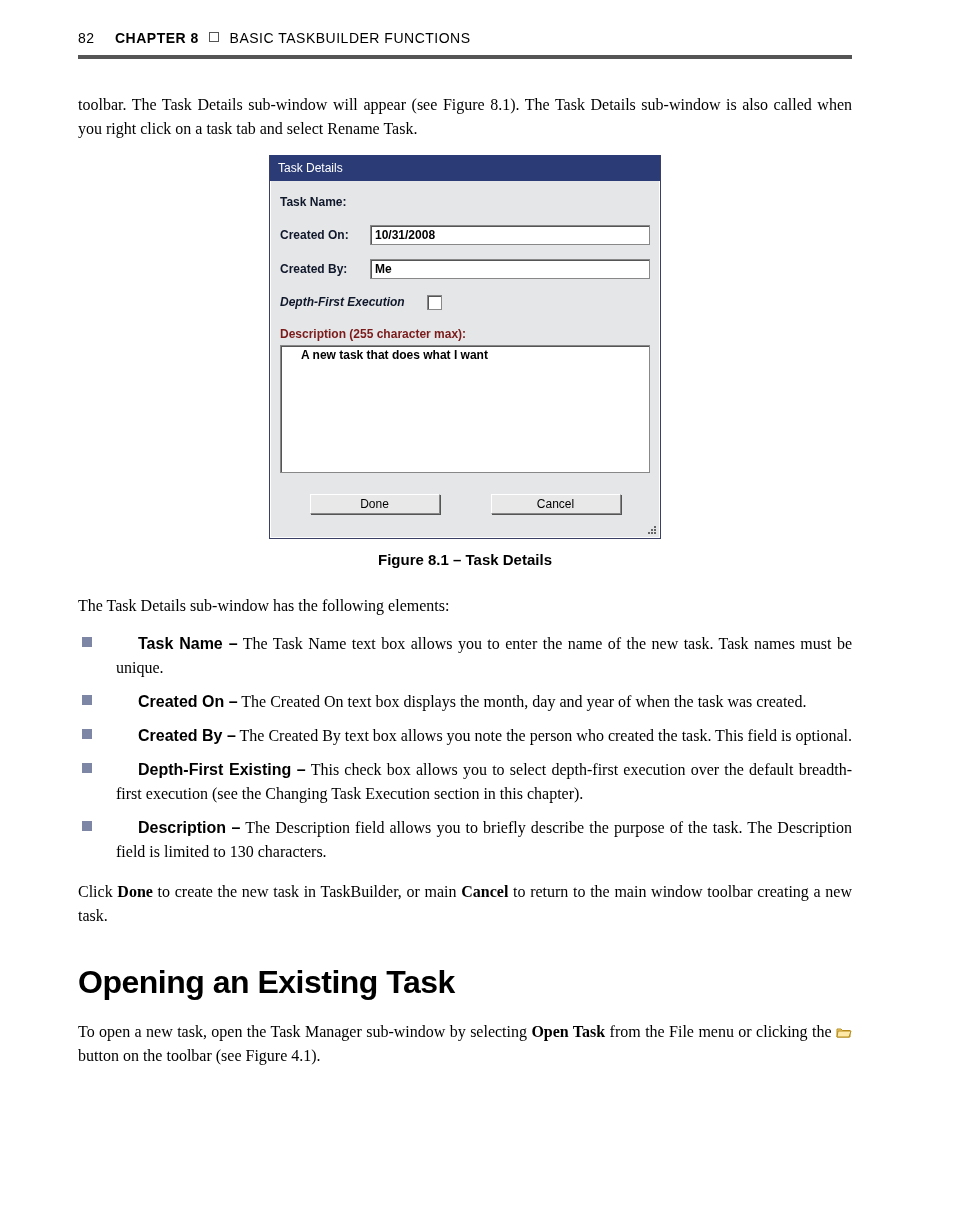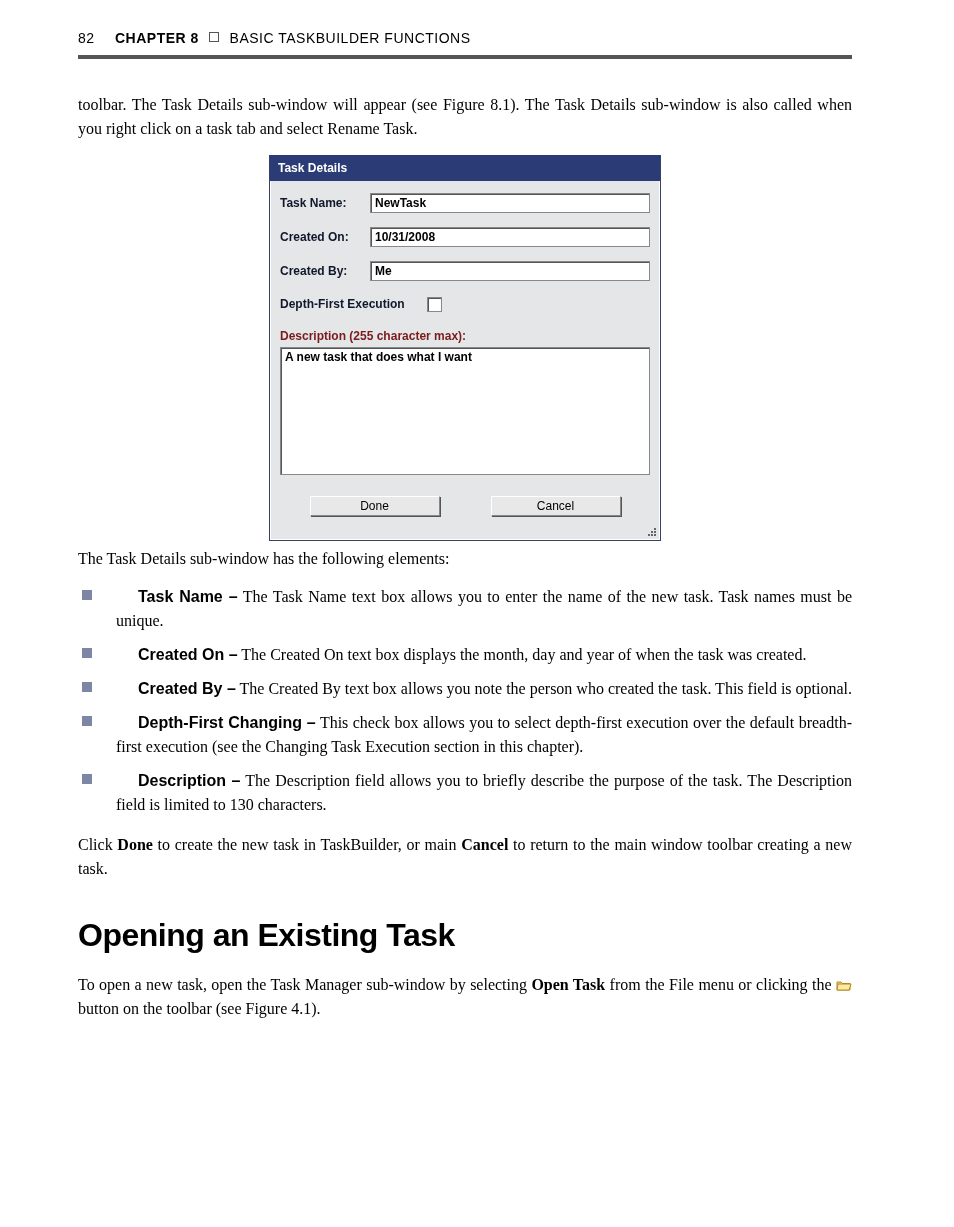--- a/index.html
+++ b/index.html
@@ -48,21 +48,21 @@
     border: 1px solid #3a3f66;
     border-top: none;
     box-shadow: 0 0 0 1px #fff inset;
     text-align: left;
     font-family: Tahoma, Arial, sans-serif;
   }
   .dialog-title {
     background: #2a3b75;
     color: #fff;
     font-size: 12px;
-    font-weight: bold;
+    font-weight: normal;
     padding: 4px 8px;
   }
   .dialog-body { padding: 12px 10px 6px 10px; }
   .d-row { display: flex; align-items: center; margin-bottom: 14px; }
   .d-label {
     width: 90px;
     color: #0f172a;
     font-weight: bold;
     font-size: 12px;
   }
@@ -70,21 +70,21 @@
     flex: 1;
     background: #fff;
     border: 1px solid #888;
     box-shadow: inset 1px 1px 0 #555;
     font-family: Arial, sans-serif;
     font-size: 12px;
     font-weight: bold;
     padding: 2px 4px;
     color: #000;
   }
-  .d-row.check .d-label { width: auto; margin-right: 22px; }
+  .d-row.check .d-label { width: auto; margin-right: 22px; font-style: italic; }
   .d-check {
     width: 13px; height: 13px;
     background: #fff;
     border: 1px solid #888;
     box-shadow: inset 1px 1px 0 #555;
   }
   .d-area-label {
     color: #7a1a1a;
     font-weight: bold;
     font-size: 12px;
@@ -93,21 +93,21 @@
   .d-area {
     width: 100%;
     height: 128px;
     box-sizing: border-box;
     background: #fff;
     border: 1px solid #888;
     box-shadow: inset 1px 1px 0 #555;
     font-family: Arial, sans-serif;
     font-size: 12px;
     font-weight: bold;
-    padding: 2px 4px;
+    padding: 2px 20px;
     resize: none;
   }
   .d-buttons {
     display: flex;
     justify-content: space-around;
     padding: 14px 4px 4px 4px;
   }
   .d-btn {
     width: 130px;
     font-family: Tahoma, Arial, sans-serif;
@@ -185,21 +185,20 @@
   </div>
 
   <p>toolbar. The Task Details sub-window will appear (see Figure 8.1). The Task Details sub-window is also called when you right click on a task tab and select Rename Task.</p>
 
   <div class="figure-wrap">
     <div class="dialog">
       <div class="dialog-title">Task Details</div>
       <div class="dialog-body">
         <div class="d-row">
           <div class="d-label">Task Name:</div>
-          <input class="d-input" value="NewTask" style="">
         </div>
         <div class="d-row">
           <div class="d-label">Created On:</div>
           <input class="d-input" value="10/31/2008" style="">
         </div>
         <div class="d-row">
           <div class="d-label">Created By:</div>
           <input class="d-input" value="Me" style="">
         </div>
         <div class="d-row check">
@@ -219,36 +218,37 @@
               <rect x="8" y="2" width="2" height="2"></rect>
               <rect x="5" y="5" width="2" height="2"></rect>
               <rect x="8" y="5" width="2" height="2"></rect>
               <rect x="2" y="8" width="2" height="2"></rect>
               <rect x="5" y="8" width="2" height="2"></rect>
               <rect x="8" y="8" width="2" height="2"></rect>
             </g>
           </svg>
       </div>
     </div>
+    <div class="caption">Figure 8.1 – Task Details</div>
   </div>
 
   <p>The Task Details sub-window has the following elements:</p>
 
   <ul class="sqlist">
     <li>
       <span class="boldlabel">Task Name –</span><span> The Task Name text box allows you to enter the name of the new task. Task names must be unique.</span>
     </li>
     <li>
       <span class="boldlabel">Created On –</span><span> The Created On text box displays the month, day and year of when the task was created.</span>
     </li>
     <li>
       <span class="boldlabel">Created By –</span><span> The Created By text box allows you note the person who created the task. This field is optional.</span>
     </li>
     <li>
-      <span class="boldlabel">Depth-First Changing –</span><span> This check box allows you to select depth-first execution over the default breadth-first execution (see the Changing Task Execution section in this chapter).</span>
+      <span class="boldlabel">Depth-First Existing –</span><span> This check box allows you to select depth-first execution over the default breadth-first execution (see the Changing Task Execution section in this chapter).</span>
     </li>
     <li>
       <span class="boldlabel">Description –</span><span> The Description field allows you to briefly describe the purpose of the task. The Description field is limited to 130 characters.</span>
     </li>
   </ul>
 
   <p>
     <span>Click </span><strong>Done</strong><span> to create the new task in TaskBuilder, or main </span><strong>Cancel</strong><span> to return to the main window toolbar creating a new task.</span>
   </p>
 

